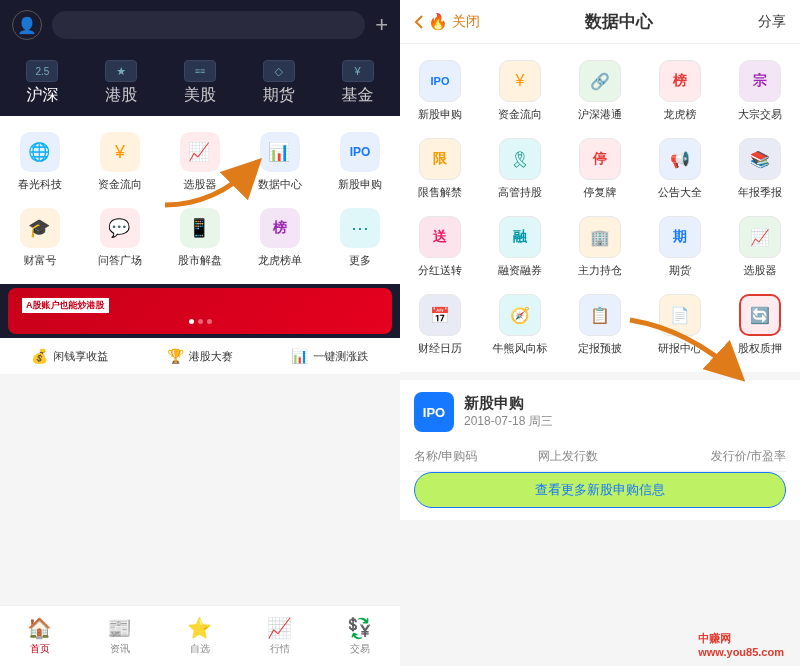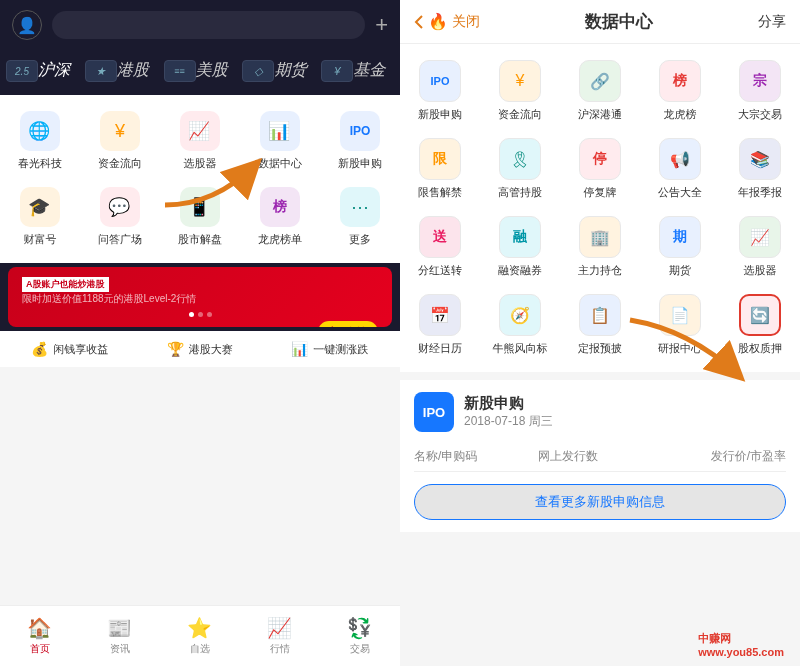--- a/index.html
+++ b/index.html
@@ -53,24 +53,24 @@
     
     .market-tabs {
       display: flex;
       background: #1a1a2e;
       padding: 6px 4px;
       gap: 2px;
     }
     .market-tab {
       flex: 1;
       display: flex;
-      align-items: flex-start;
+      flex-direction: column;
+      align-items: center;
       cursor: pointer;
       padding: 4px 2px;
-      font-style: italic;
     }
     .market-tab .tab-icon {
       width: 32px; height: 22px;
       background: #2a3550;
       border: 1px solid #3a4560;
       border-radius: 4px;
       display: flex; align-items: center; justify-content: center;
       font-size: 11px; color: #7ab; margin-bottom: 3px;
     }
     .market-tab .tab-label {
@@ -259,25 +259,25 @@
       display: flex;
       padding: 10px 0;
       font-size: 13px;
       border-bottom: 1px solid #f0f0f0;
     }
     .ipo-td { flex: 1; }
     .ipo-td.red { color: #e03a2e; text-align: right; }
 
     .ipo-more-btn {
       display: block; width: 100%;
-      background: #e5e5e5; border: 1px solid #1677ff;
+      background: #bef264; border: 1px solid #1677ff;
       color: #1677ff; font-size: 13px;
       border-radius: 20px; padding: 8px;
       text-align: center; cursor: pointer;
-      margin-top: 12px;
+      margin-top: 0;
     }
 
     
     .watermark {
       position: absolute;
       bottom: 8px; right: 16px;
       font-size: 11px; color: #e03a2e;
       font-weight: bold;
     }
 
@@ -384,21 +384,20 @@
       <div class="grid-item">
         <div class="gi-icon ic-teal">···</div>
         <span class="gi-label">更多</span>
       </div>
     </div>
 
     <div class="banner">
       <div class="banner-top">
         <div class="banner-badge">A股账户也能炒港股</div>
       </div>
-      <div class="banner-desc">限时加送价值1188元的港股Level-2行情</div>
       <div class="banner-btn">立即领取</div>
       <div class="banner-dots">
         <div class="dot active"></div>
         <div class="dot"></div>
         <div class="dot"></div>
       </div>
     </div>
 
     <div class="bottom-links">
       <div class="bottom-link">

